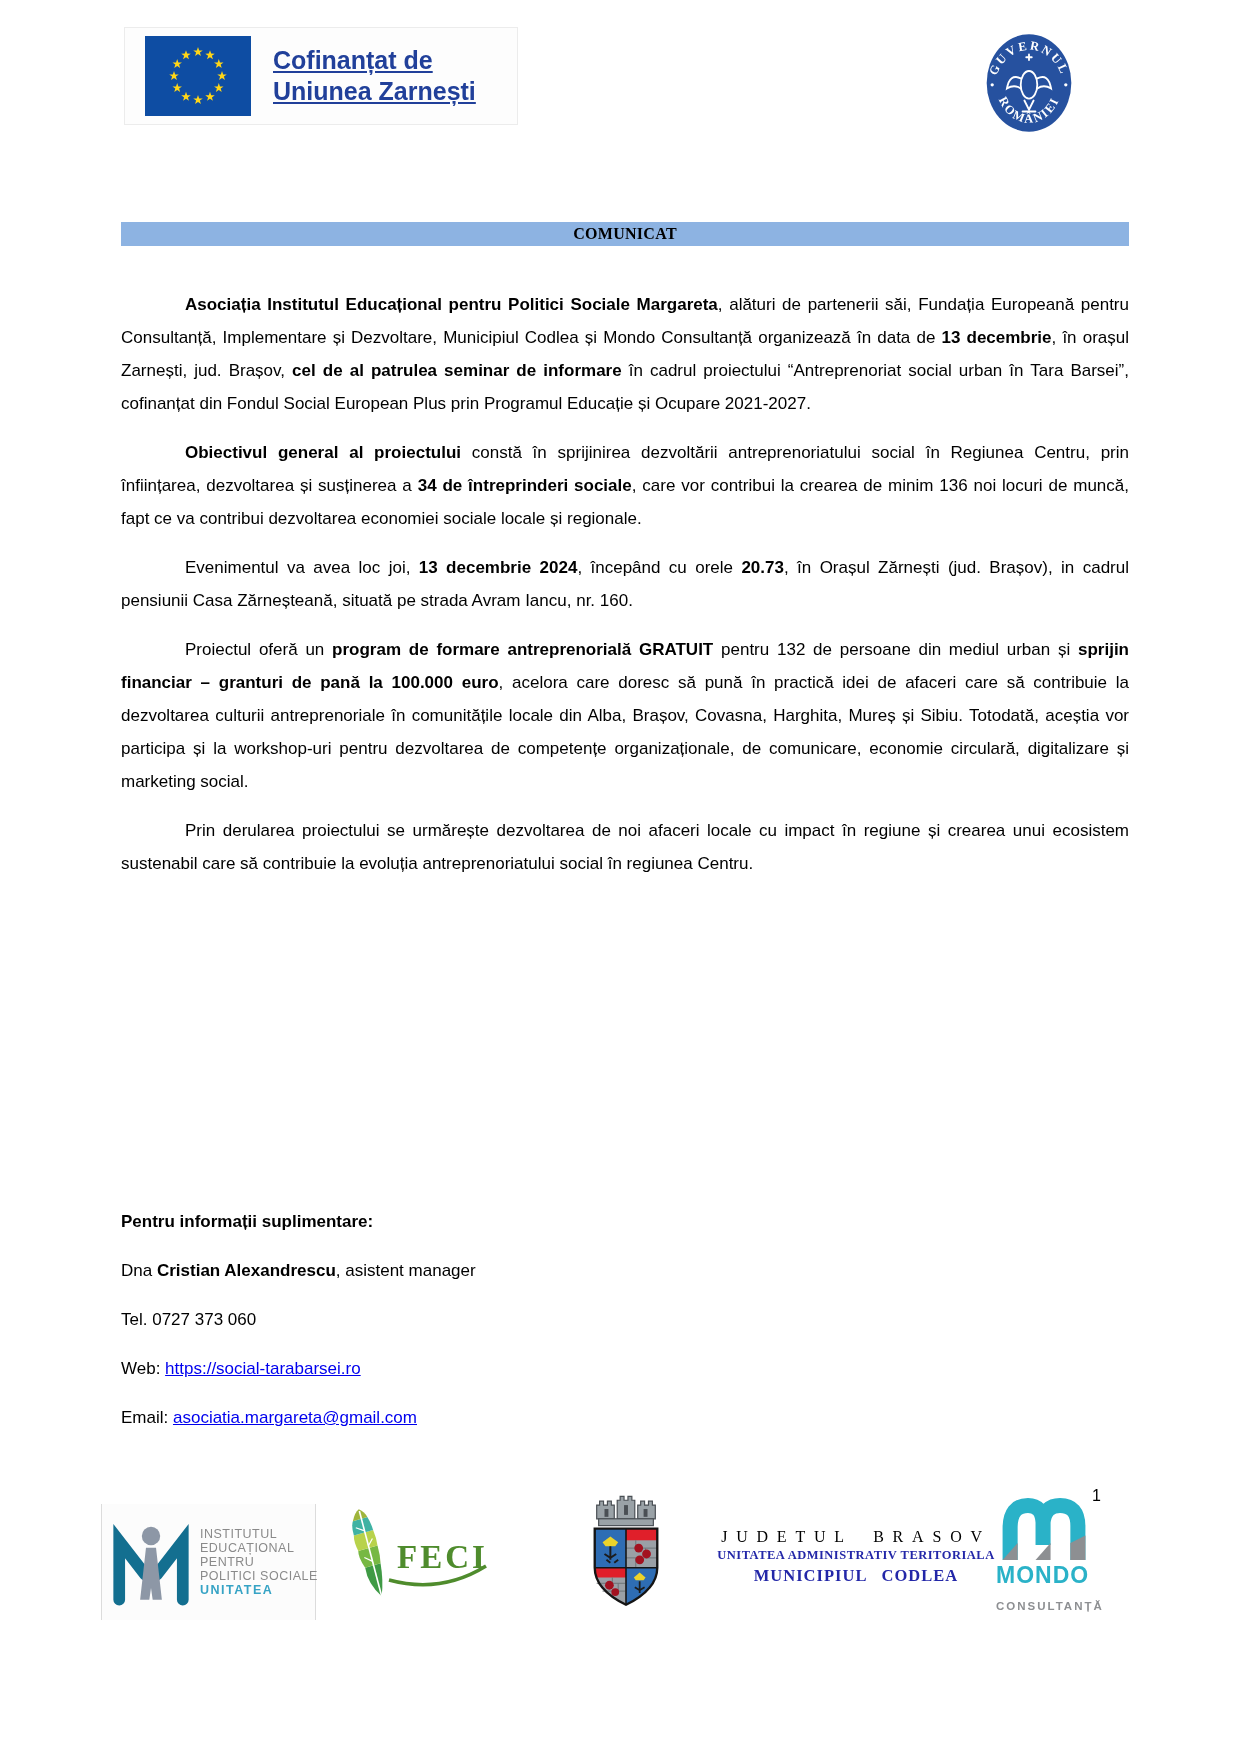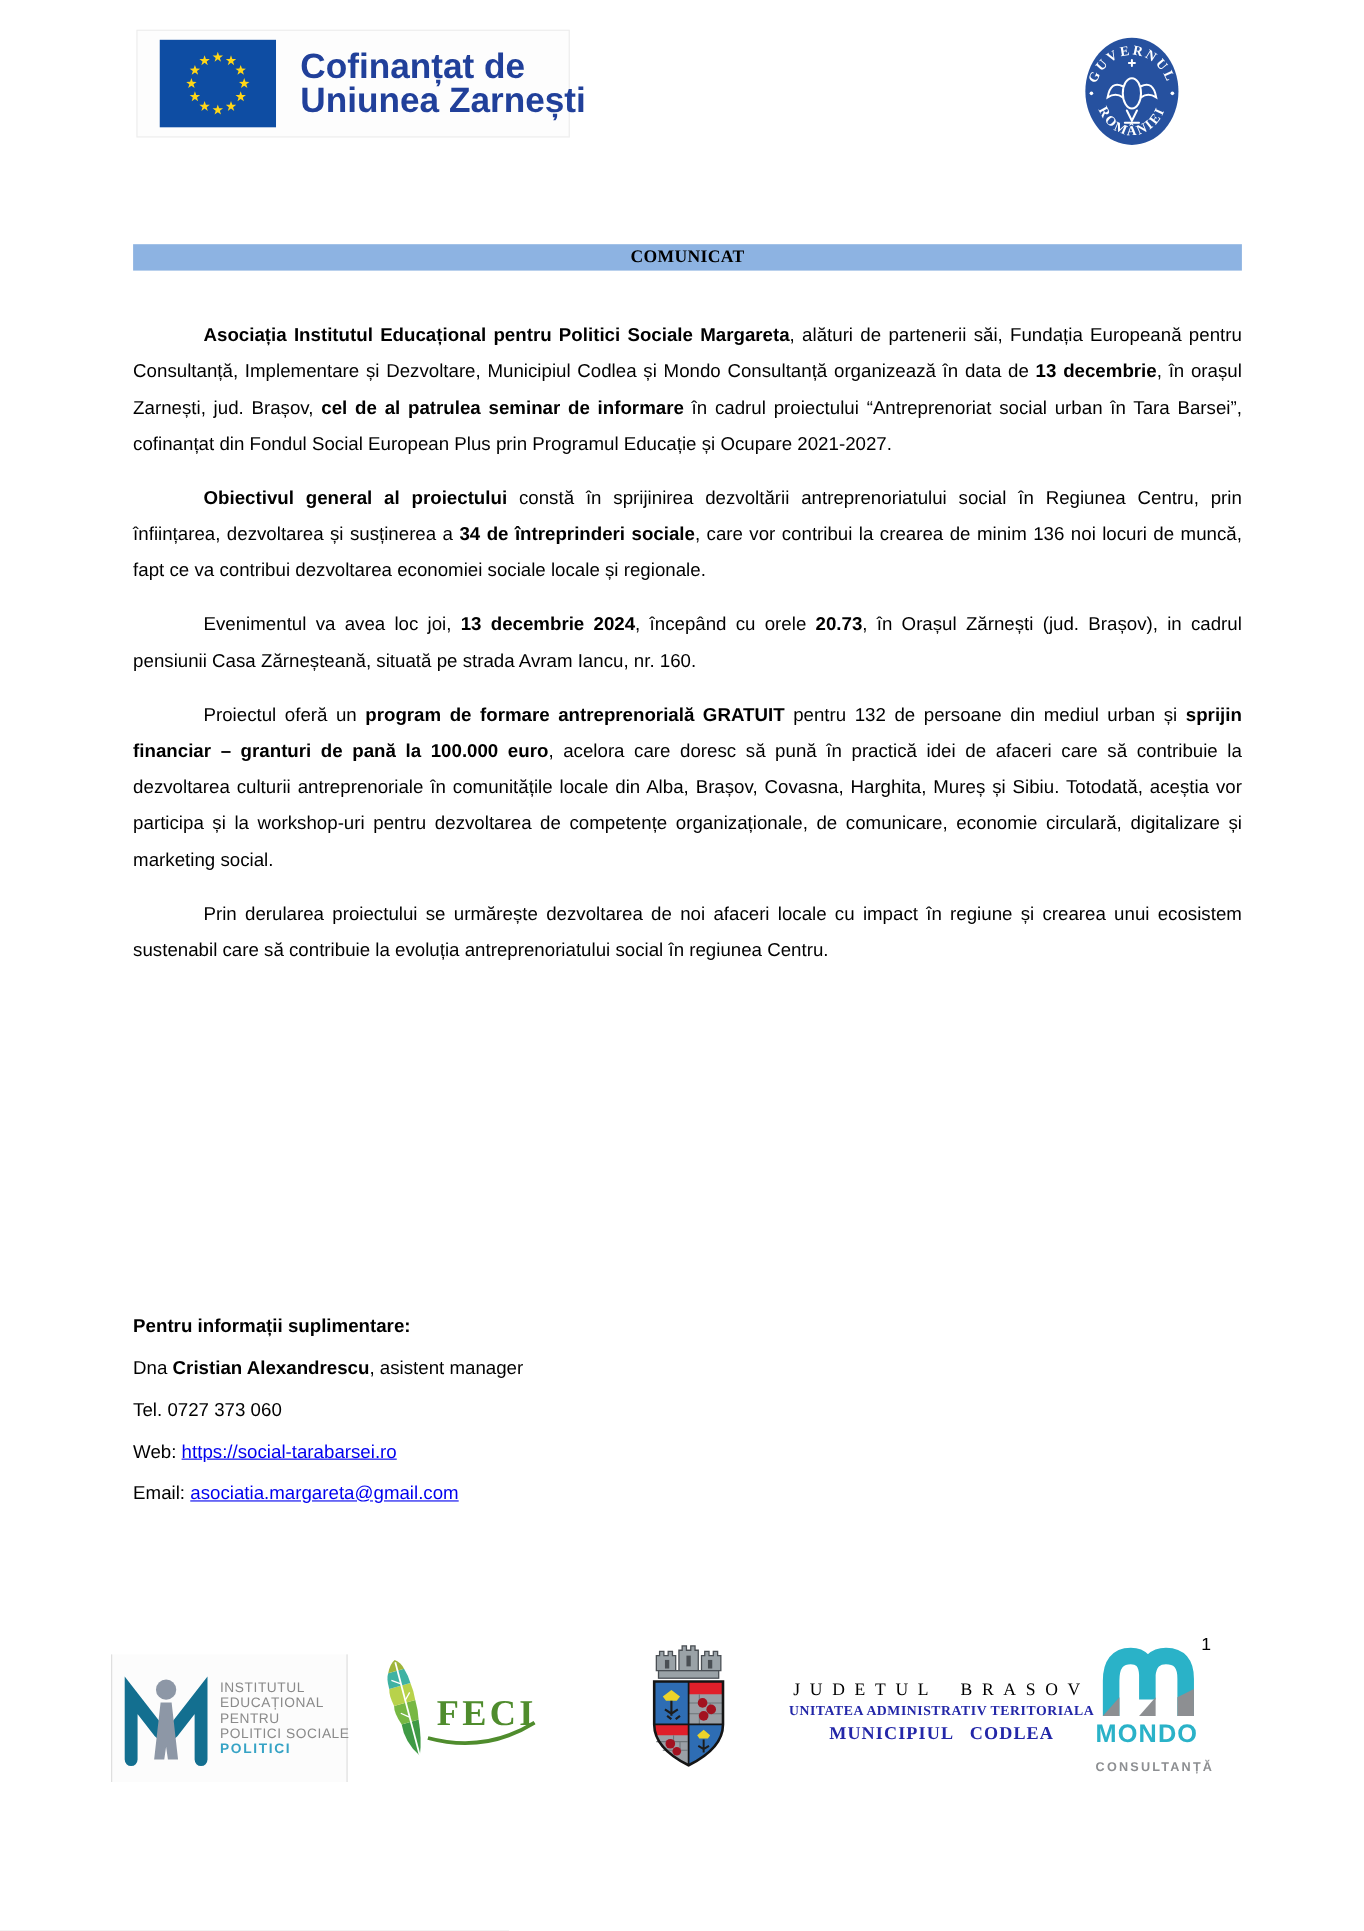--- a/index.html
+++ b/index.html
@@ -3,35 +3,35 @@
 <meta charset="utf-8">
 <style>
   html,body{margin:0;padding:0;background:#e9e9e9;}
   .page{position:relative;width:1240px;height:1755px;margin:0 auto;background:#ffffff;
         font-family:"Liberation Sans",sans-serif;color:#000;overflow:hidden;}
 
   
   .eu-block{position:absolute;left:124px;top:27px;width:392px;height:96px;
             display:flex;align-items:center;background:#fdfdfd;border:1px solid #ececec;}
   .eu-flag{margin-left:20px;flex:0 0 auto;display:block;}
-  .eu-text{margin-left:22px;font-weight:bold;font-size:32px;line-height:31px;color:#21409a;white-space:nowrap;}
+  .eu-text{margin-left:22px;font-weight:bold;font-size:25px;line-height:31px;color:#21409a;white-space:nowrap;text-decoration:underline;}
   .gov-seal{position:absolute;left:983px;top:30px;}
 
   
   .title-bar{position:absolute;left:121px;top:222px;width:1008px;height:24px;background:#8db3e2;
              text-align:center;font-weight:bold;font-size:16px;line-height:24px;letter-spacing:0.3px;font-family:Liberation Serif, serif;}
 
   
   .body{position:absolute;left:121px;top:288px;width:1008px;font-size:17px;line-height:33px;text-align:justify;}
   .body p{margin:0 0 16px 0;text-indent:64px;}
   b{font-weight:bold;}
 
   
   .contact{position:absolute;left:121px;top:1189px;width:1008px;font-size:17px;line-height:33px;}
-  .contact p{margin:0 0 5px 0;}
+  .contact p{margin:16px 0 5px 0;}
   .contact .hd{font-weight:bold;}
   .lnk{color:#0000ee;text-decoration:underline;cursor:pointer;}
 
   .page-number{position:absolute;left:1092px;top:1487px;font-size:16px;}
 
   
   .margareta-box{position:absolute;left:101px;top:1504px;width:213px;height:116px;
                  border-left:1px solid #dcdcdc;border-right:1px solid #dcdcdc;background:#fcfcfc;
                  display:flex;align-items:center;}
   .margareta-box svg{margin-left:7px;flex:0 0 auto;}
@@ -136,21 +136,21 @@
       <g fill="#8d97a6">
         <circle cx="50" cy="24" r="11"></circle>
         <path d="M44,38 h12 l7,62 h-11 l-2,-14 l-2,14 h-11 Z"></path>
       </g>
     </svg>
     <div class="marg-text">
       <div>INSTITUTUL</div>
       <div>EDUCAȚIONAL</div>
       <div>PENTRU</div>
       <div>POLITICI SOCIALE</div>
-      <div class="marg-brand">POLITICI</div>
+      <div class="marg-brand">UNITATEA</div>
     </div>
   </div>
 
   <svg class="fecid" width="142" height="108" viewBox="0 0 142 108">
     <g transform="translate(24,50) rotate(-16)">
       <path d="M0,46 Q-10,30 -8,14 L8,14 Q6,32 0,46 Z" fill="#3f9a45"></path>
       <path d="M-8,14 Q-12,2 -10,-4 L10,-4 Q10,6 8,14 Z" fill="#77b843"></path>
       <path d="M-10,-4 Q-12,-14 -10,-20 L10,-20 Q11,-12 10,-4 Z" fill="#b8d24b"></path>
       <path d="M-10,-20 Q-10,-30 -7,-34 L8,-34 Q10,-27 10,-20 Z" fill="#3fb2a3"></path>
       <path d="M-7,-34 Q-3,-42 2,-44 Q7,-40 8,-34 Z" fill="#9fb53b"></path>

